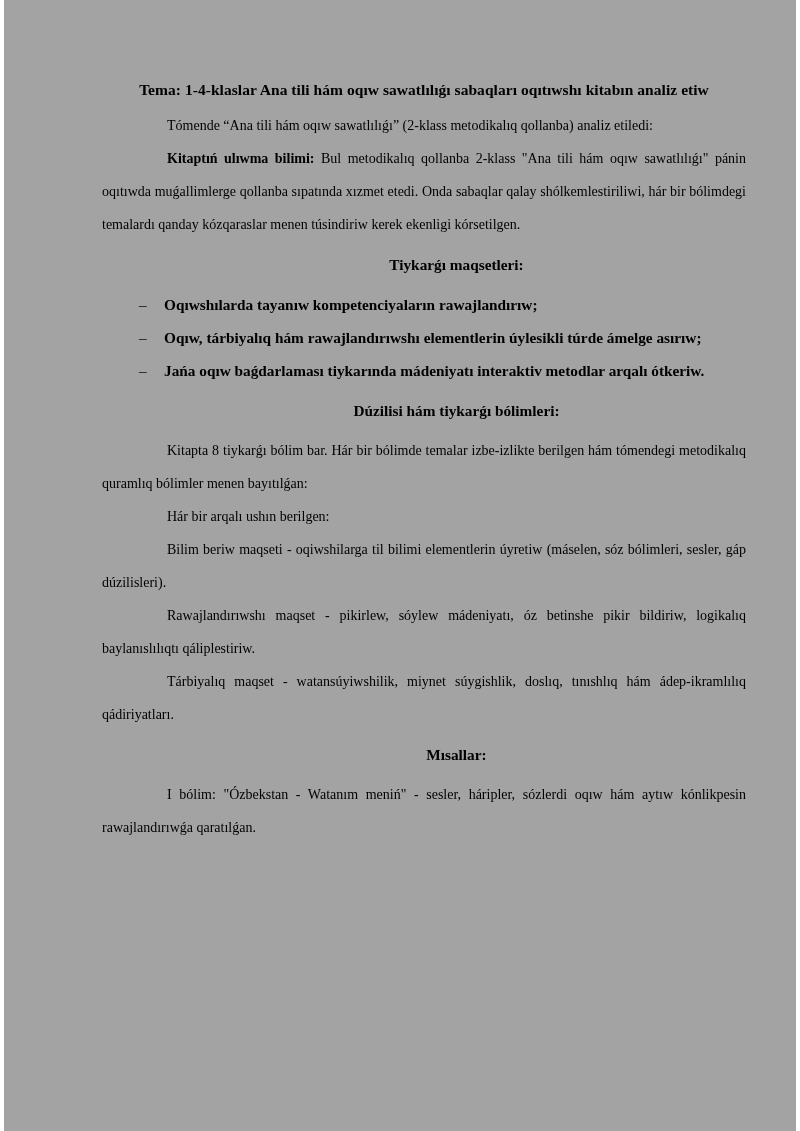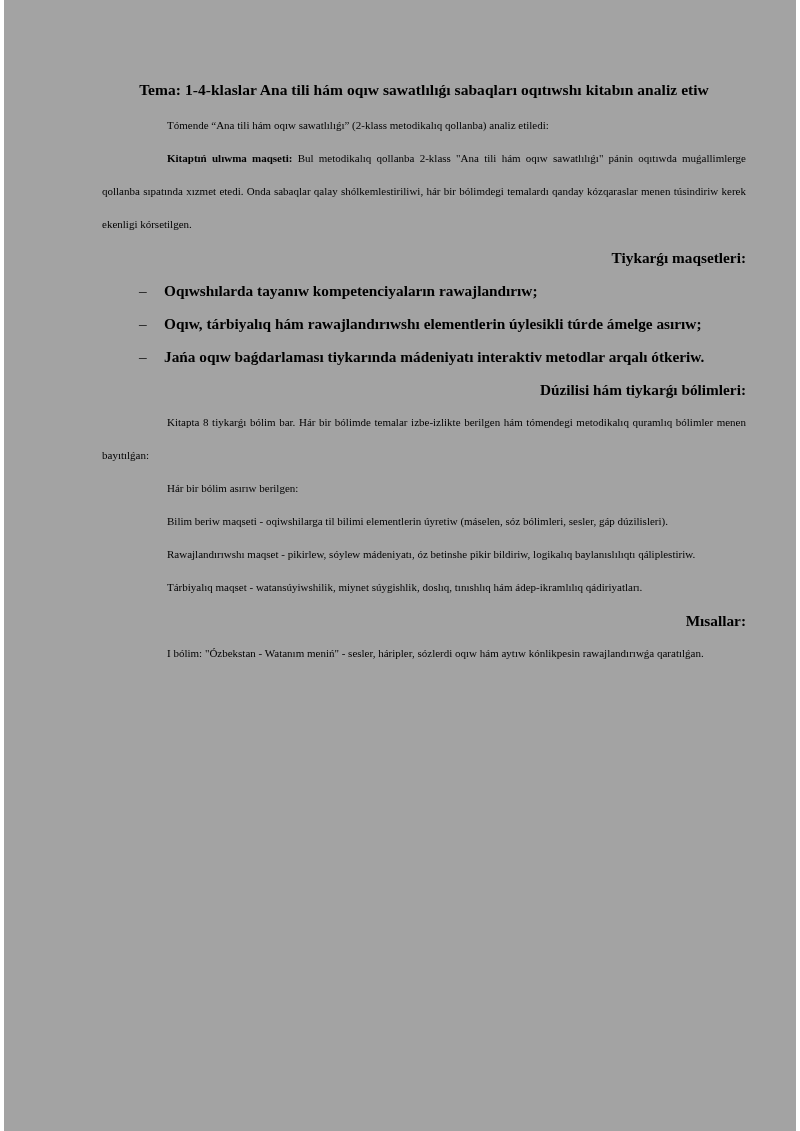--- a/index.html
+++ b/index.html
@@ -33,40 +33,40 @@
     margin: 0;
     padding-top: 73px;
     font-size: 15.5px;
     font-weight: bold;
     line-height: 33px;
     text-align: center;
     letter-spacing: 0.05px;
   }
   .para {
     margin: 0;
-    font-size: 11px;
+    font-size: 14px;
     line-height: 33px;
     text-align: justify;
     text-justify: inter-word;
     text-indent: 65px;
     hyphens: none;
   }
   .para.first-after-title {
     margin-top: 3px;
   }
   .lead {
     font-weight: bold;
   }
   .heading-run {
-    margin: 0;
+    margin: 7px;
     font-size: 15.3px;
     line-height: 33px;
     font-weight: bold;
     text-indent: 65px;
-    text-align: right;
+    text-align: center;
   }
   .bullet-list {
     list-style: none;
     margin: 0;
     padding: 0;
   }
   .bullet-item {
     position: relative;
     font-size: 15.3px;
     line-height: 33px;
@@ -92,21 +92,21 @@
 
 <div class="page">
   <div class="content">
 
     <h1 class="doc-title">Tema: 1-4-klaslar Ana tili hám oqıw sawatlılıǵı sabaqları oqıtıwshı kitabın analiz etiw</h1>
 
     <p class="para first-after-title">Tómende “Ana tili hám oqıw sawatlılıǵı” (2-klass metodikalıq qollanba) analiz etiledi:</p>
 
 
     <p class="para">
-      <span class="lead">Kitaptıń ulıwma maqseti:</span><span> Bul metodikalıq qollanba 2-klass "Ana tili hám oqıw sawatlılıǵı" pánin oqıtıwda muǵallimlerge qollanba sıpatında xızmet etedi. Onda sabaqlar qalay shólkemlestiriliwi, hár bir bólimdegi temalardı qanday kózqaraslar menen túsindiriw kerek ekenligi kórsetilgen.</span>
+      <span class="lead">Kitaptıń ulıwma bilimi:</span><span> Bul metodikalıq qollanba 2-klass "Ana tili hám oqıw sawatlılıǵı" pánin oqıtıwda muǵallimlerge qollanba sıpatında xızmet etedi. Onda sabaqlar qalay shólkemlestiriliwi, hár bir bólimdegi temalardı qanday kózqaraslar menen túsindiriw kerek ekenligi kórsetilgen.</span>
     </p>
 
     <p class="heading-run">Tiykarǵı maqsetleri:</p>
 
     <ul class="bullet-list">
       <li class="bullet-item">
         <span class="bullet-marker">–</span>
         <span class="bullet-text">Oqıwshılarda tayanıw kompetenciyaların rawajlandırıw;</span>
       </li>
       <li class="bullet-item">
@@ -116,21 +116,21 @@
       <li class="bullet-item">
         <span class="bullet-marker">–</span>
         <span class="bullet-text">Jańa oqıw baǵdarlaması tiykarında mádeniyatı interaktiv metodlar arqalı ótkeriw.</span>
       </li>
     </ul>
 
     <p class="heading-run">Dúzilisi hám tiykarǵı bólimleri:</p>
 
     <p class="para">Kitapta 8 tiykarǵı bólim bar. Hár bir bólimde temalar izbe-izlikte berilgen hám tómendegi metodikalıq quramlıq bólimler menen bayıtılǵan:</p>
 
-    <p class="para">Hár bir bólim asırıw berilgen:</p>
+    <p class="para">Hár bir arqalı ushın berilgen:</p>
 
     <p class="para">Bilim beriw maqseti - oqiwshilarga til bilimi elementlerin úyretiw (máselen, sóz bólimleri, sesler, gáp dúzilisleri).</p>
 
     <p class="para">Rawajlandırıwshı maqset - pikirlew, sóylew mádeniyatı, óz betinshe pikir bildiriw, logikalıq baylanıslılıqtı qáliplestiriw.</p>
 
     <p class="para">Tárbiyalıq maqset - watansúyiwshilik, miynet súygishlik, doslıq, tınıshlıq hám ádep-ikramlılıq qádiriyatları.</p>
 
     <p class="heading-run">Mısallar:</p>
 
     <p class="para">I bólim: "Ózbekstan - Watanım meniń" - sesler, háripler, sózlerdi oqıw hám aytıw kónlikpesin rawajlandırıwǵa qaratılǵan.</p>

